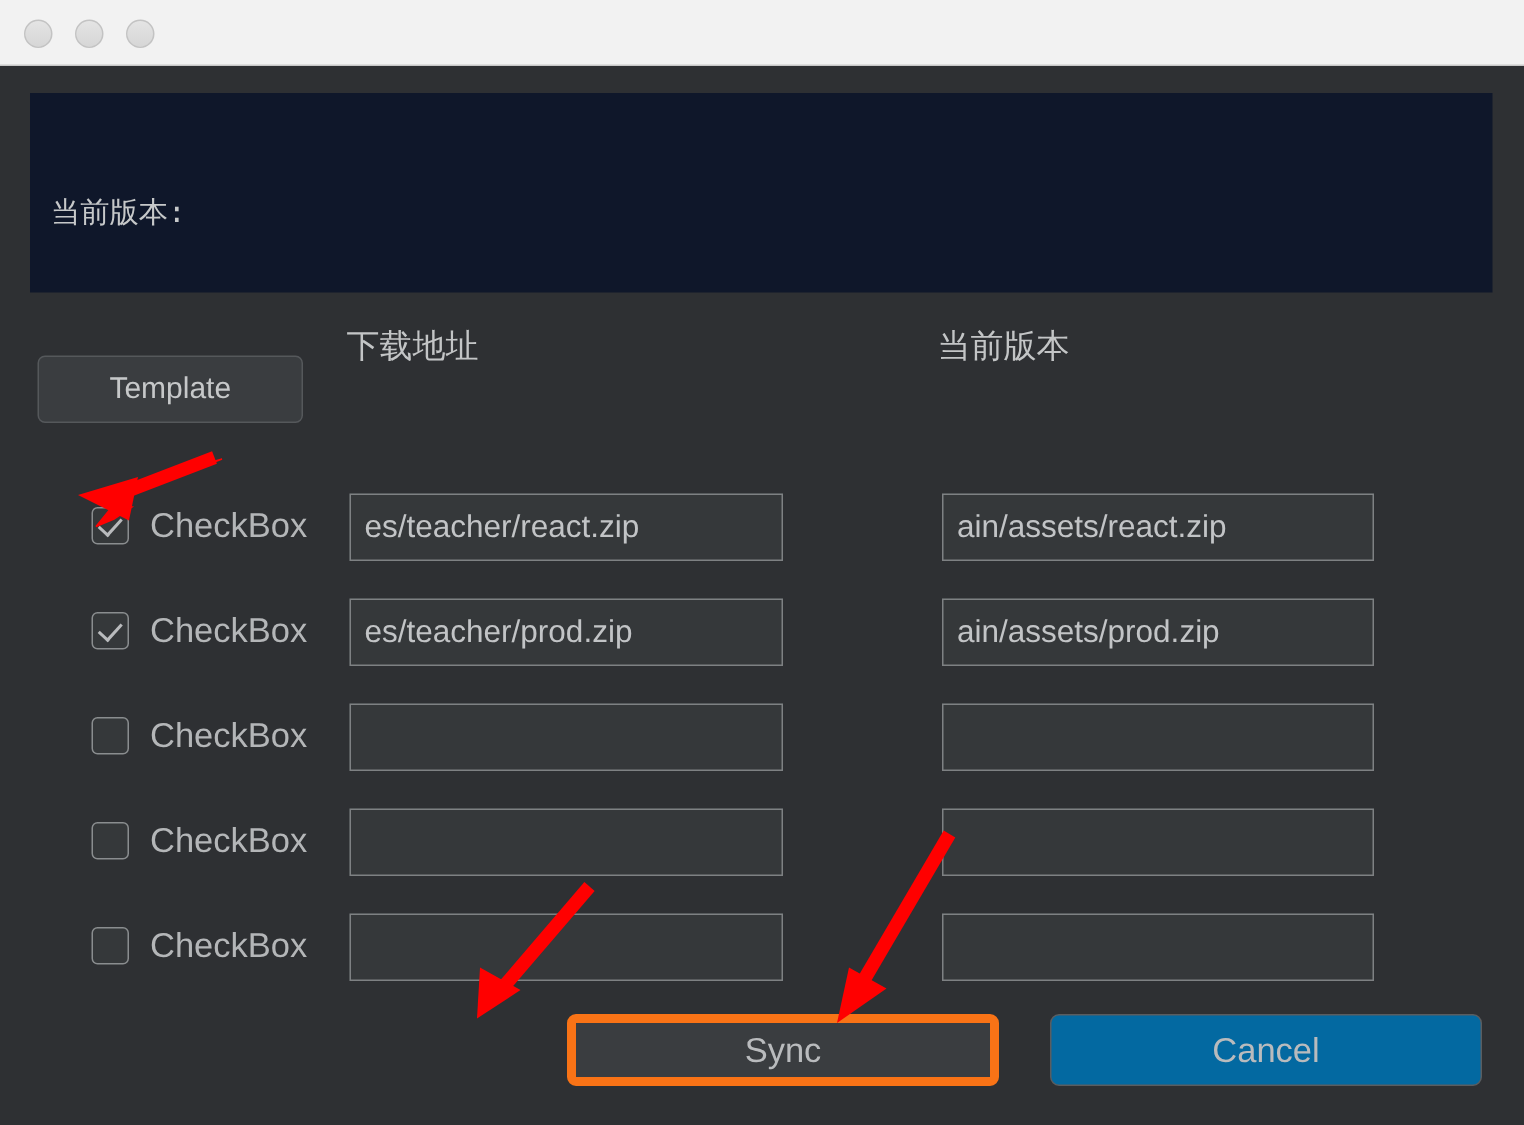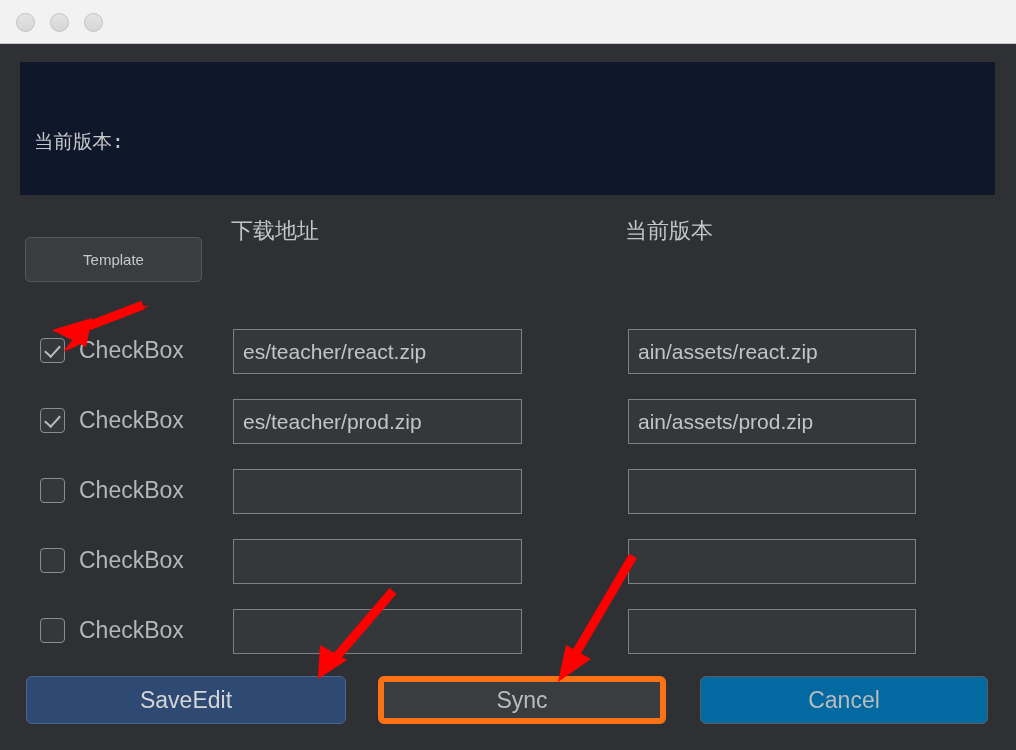--- a/index.html
+++ b/index.html
@@ -89,37 +89,37 @@
   #template-button {
     position: absolute;
     left: 25px;
     top: 237px;
     width: 177px;
     height: 45px;
     background: #3a3d40;
     border: 1px solid #55585b;
     border-radius: 5px;
     color: #c6c8c9;
-    font-size: 15px;
+    font-size: 20px;
     font-family: "Liberation Sans", sans-serif;
     cursor: pointer;
     padding: 0;
     box-sizing: border-box;
   }
 
   
   .row {
     position: absolute;
     left: 0;
     width: 1016px;
     height: 48px;
   }
   .checkbox-wrap {
     position: absolute;
-    left: 14px;
+    left: 35px;
     top: 0;
     height: 48px;
     display: flex;
     align-items: center;
     gap: 14px;
     cursor: pointer;
     padding-left: 26px;
   }
   .checkbox-box {
     width: 25px;
@@ -282,21 +282,20 @@
   <div class="row" style="top:606px;">
     <label class="checkbox-wrap">
       <span class="checkbox-box"></span>
       <span class="checkbox-label">CheckBox</span>
     </label>
     <input class="path-input download" type="text" value="" style="">
     <input class="path-input target" type="text" value="" style="">
   </div>
 
   <div id="button-bar">
-    <button class="action-button" id="save-edit-button">SaveEdit</button>
     <button class="action-button" id="sync-button">Sync</button>
     <button class="action-button" id="cancel-button">Cancel</button>
   </div>
 
   <svg id="annotations" viewBox="0 0 1016 750">
     <g>
       <path d="M 148 306 L 72 336 L 88 338 L 76 346 L 64 351 L 77 335 L 64 331 Z" fill="#ff0000" stroke="#ff0000" stroke-width="1"></path>
       <line x1="143" y1="305" x2="78" y2="330" stroke="#ff0000" stroke-width="9" stroke-linecap="butt"></line>
       <polygon points="52,330 92,318 86,347" fill="#ff0000"></polygon>
     </g>

